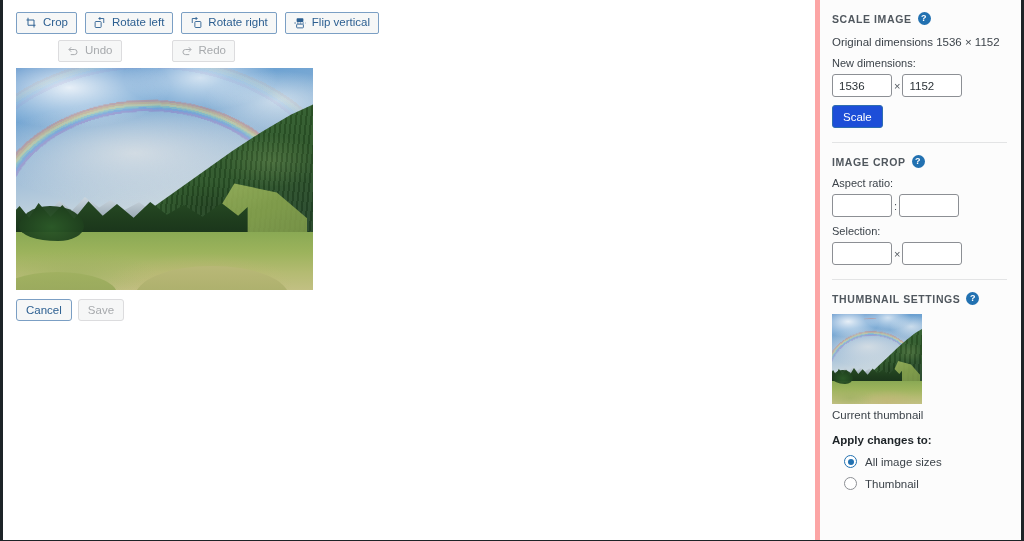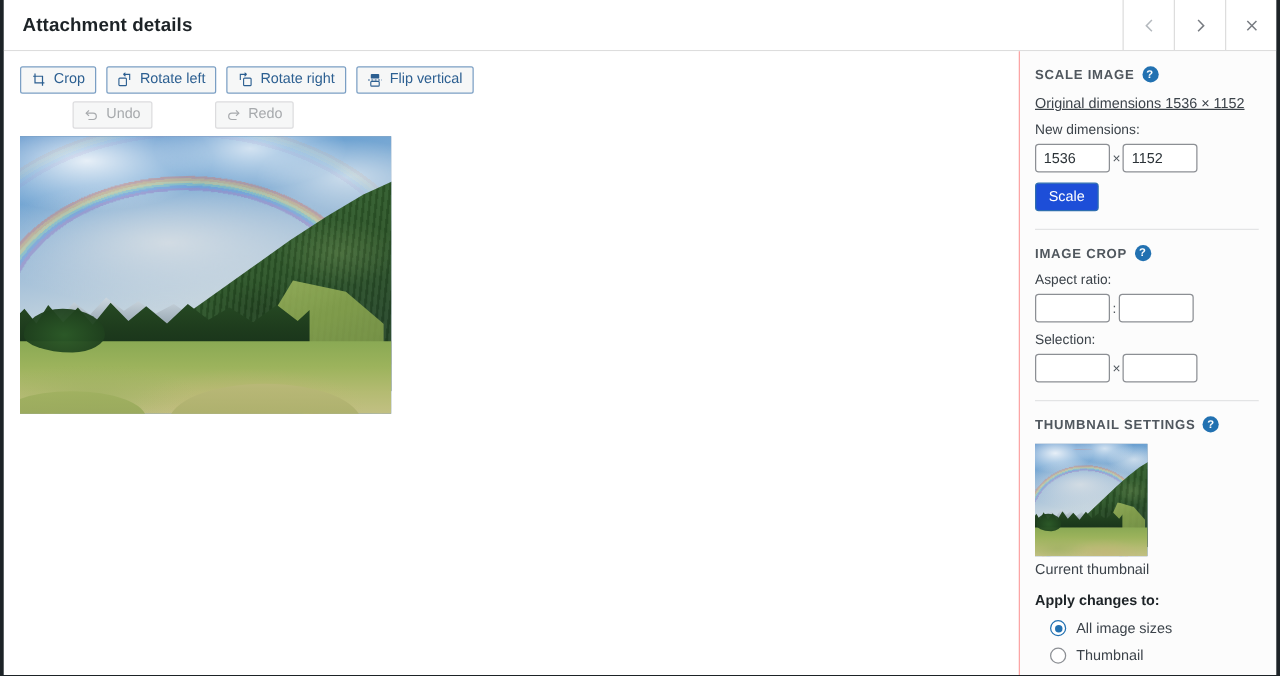--- a/index.html
+++ b/index.html
@@ -283,21 +283,21 @@
     border: 1px solid #dcdcde;
     color: #a7aaad;
     cursor: default;
     font-family: "Liberation Sans", sans-serif;
   }
 
   
   .sidebar {
     flex: 1;
     background: #fcfcfc;
-    border-left: 1px solid #fca5a5;
+    border-left: 5px solid #fca5a5;
     padding: 12px 14px 0 12px;
     overflow: hidden;
     position: relative;
   }
   .sec-head {
     font-size: 10.5px;
     font-weight: 700;
     color: #50575e;
     letter-spacing: .6px;
     text-transform: uppercase;
@@ -318,21 +318,20 @@
     justify-content: center;
     cursor: pointer;
     line-height: 1;
     font-family: "Liberation Sans", sans-serif;
   }
   .sb-text {
     font-size: 11.5px;
     color: #3c434a;
     margin: 0 0 7px 0;
     line-height: 1.4;
-    text-decoration: underline;
   }
   .sb-label {
     font-size: 11px;
     color: #3c434a;
     margin: 0 0 5px 0;
   }
   .field-row {
     display: flex;
     align-items: center;
     gap: 2px;
@@ -407,46 +406,20 @@
     border-radius: 50%;
     background: #2271b1;
   }
   .radio-label { font-size: 11.5px; color: #3c434a; }
 </style>
 </head>
 <body>
 
 <div id="modal">
 
-  <div class="modal-header">
-    <div class="modal-title">Attachment details</div>
-    <div class="nav-buttons">
-      <button class="nav-btn disabled">
-        <span>
-          <svg width="13" height="13" viewBox="0 0 16 16" fill="none" stroke="currentColor" stroke-width="1.5">
-            <path d="M10.5 2.5 L5 8 l5.5 5.5"></path>
-          </svg>
-        </span>
-      </button>
-      <button class="nav-btn">
-        <span>
-          <svg width="13" height="13" viewBox="0 0 16 16" fill="none" stroke="currentColor" stroke-width="1.5">
-            <path d="M5.5 2.5 L11 8 l-5.5 5.5"></path>
-          </svg>
-        </span>
-      </button>
-      <button class="nav-btn">
-        <span>
-          <svg width="13" height="13" viewBox="0 0 16 16" fill="none" stroke="currentColor" stroke-width="1.5">
-            <path d="M3.5 3.5 L12.5 12.5 M12.5 3.5 L3.5 12.5"></path>
-          </svg>
-        </span>
-      </button>
-    </div>
-  </div>
 
   <div class="modal-body">
 
     <div class="edit-pane">
 
       <div class="toolbar-row">
 
         <button class="tool-btn">
           <span class="ic">
             <svg width="12" height="12" viewBox="0 0 16 16" fill="none" stroke="#2c5f91" stroke-width="1.3">
@@ -523,20 +496,24 @@
           <div class="ridge-tex"></div>
           <div class="clearing"></div>
           <div class="treeline"></div>
           <div class="meadow"></div>
           <div class="meadow-mound"></div>
           <div class="meadow-mound2"></div>
           <div class="bush"></div>
         </div>
       </div>
 
+      <div class="action-row">
+        <button class="btn-secondary">Cancel</button>
+        <button class="btn-disabled">Save</button>
+      </div>
     </div>
 
     <div class="sidebar">
 
       <div class="section">
         <div class="sec-head">
           <span>SCALE IMAGE</span>
           <span class="help">?</span>
         </div>
         <p class="sb-text">Original dimensions 1536 × 1152</p>

